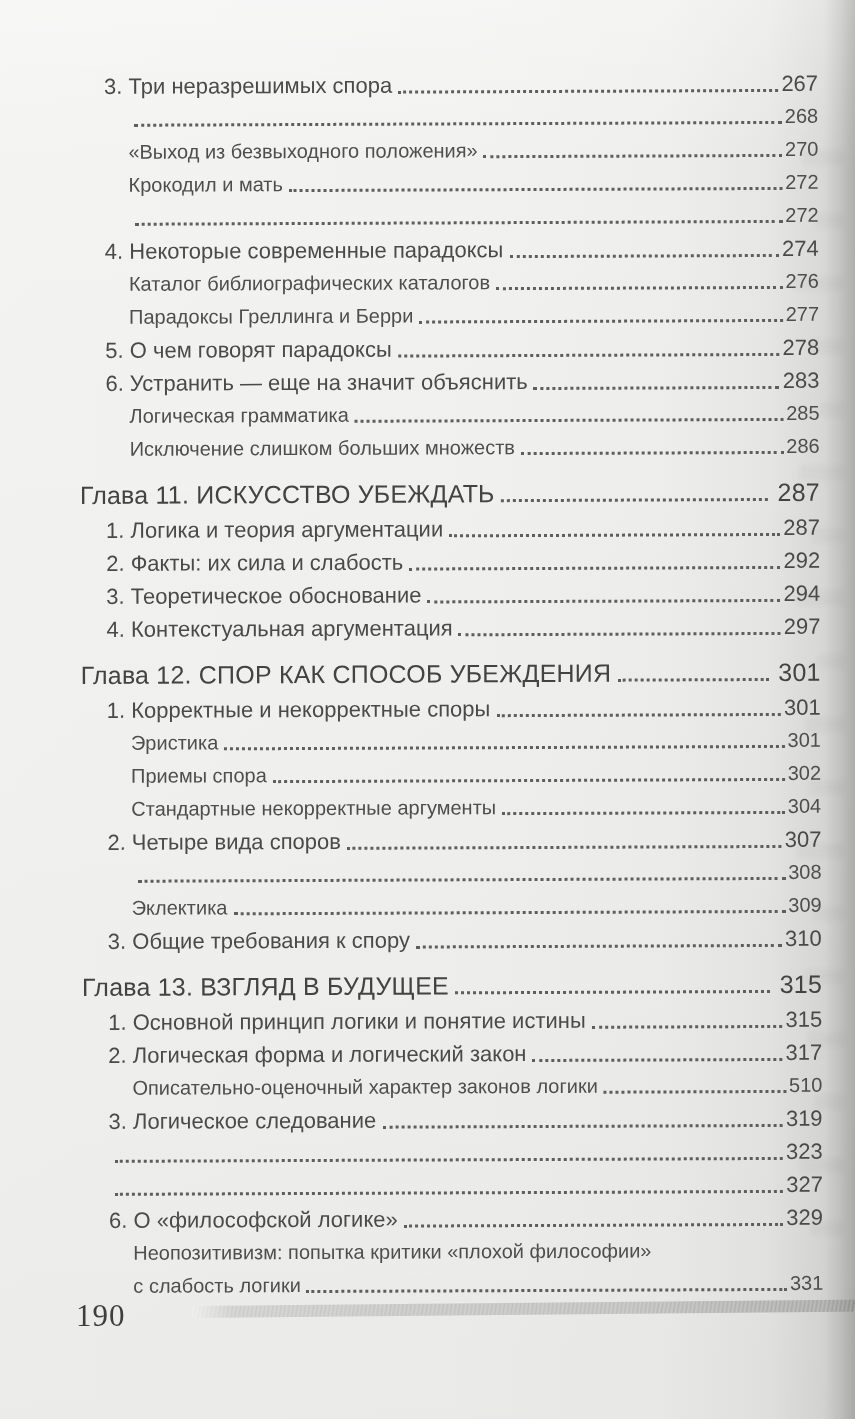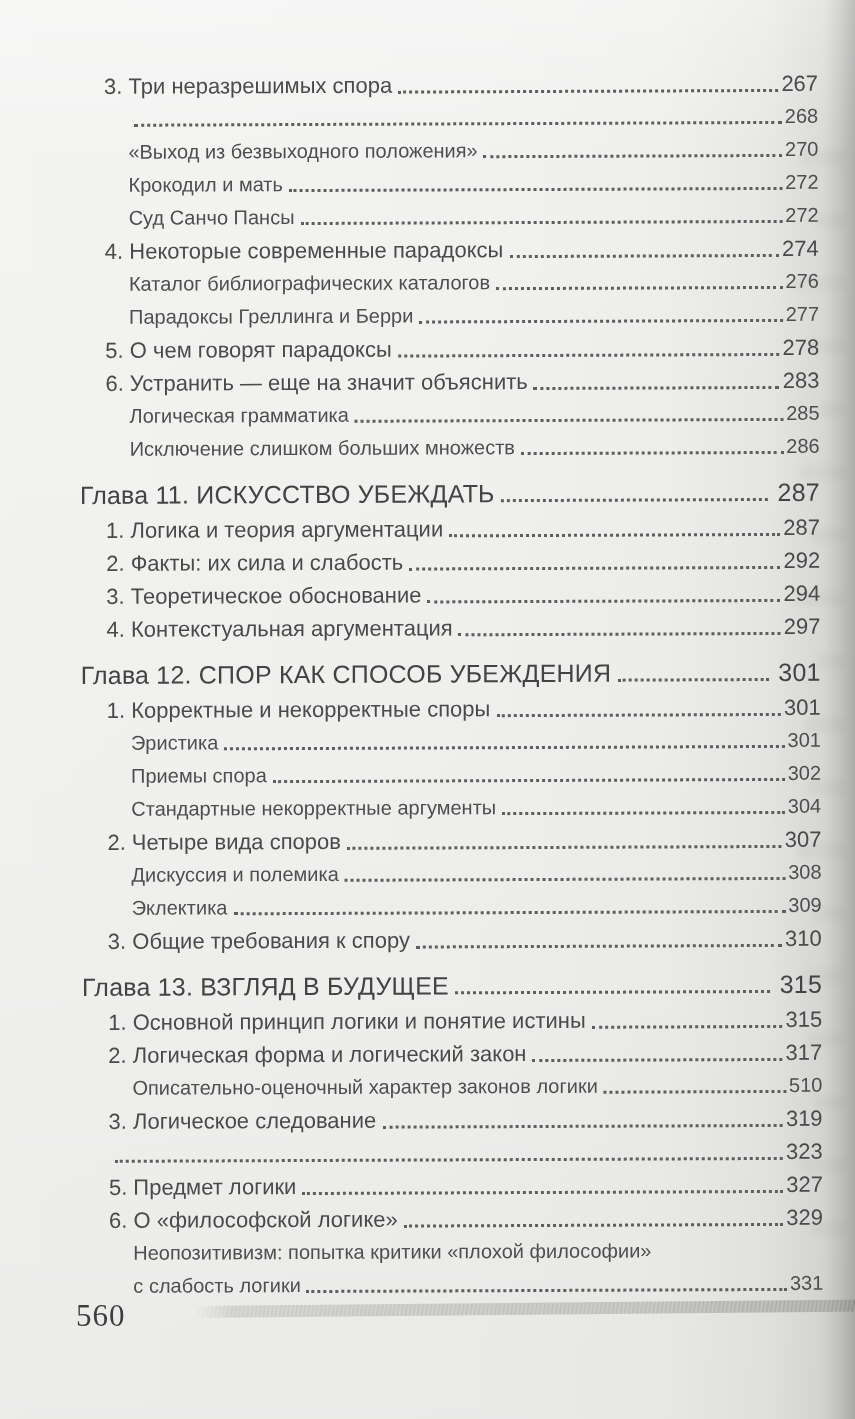--- a/index.html
+++ b/index.html
@@ -167,21 +167,20 @@
     <span class="label">«Выход из безвыходного положения»</span>
     <span class="leader"></span>
     <span class="pagenum">270</span>
   </div>
     <div class="row lvl-sub">
     <span class="label">Крокодил и мать</span>
     <span class="leader"></span>
     <span class="pagenum">272</span>
   </div>
     <div class="row lvl-sub">
-    <span class="label">Суд Санчо Пансы</span>
     <span class="leader"></span>
     <span class="pagenum">272</span>
   </div>
     <div class="row lvl-item">
     <span class="label">4. Некоторые современные парадоксы</span>
     <span class="leader"></span>
     <span class="pagenum">274</span>
   </div>
     <div class="row lvl-sub">
     <span class="label">Каталог библиографических каталогов</span>
@@ -262,21 +261,20 @@
     <span class="label">Стандартные некорректные аргументы</span>
     <span class="leader"></span>
     <span class="pagenum">304</span>
   </div>
     <div class="row lvl-item">
     <span class="label">2. Четыре вида споров</span>
     <span class="leader"></span>
     <span class="pagenum">307</span>
   </div>
     <div class="row lvl-sub">
-    <span class="label">Дискуссия и полемика</span>
     <span class="leader"></span>
     <span class="pagenum">308</span>
   </div>
     <div class="row lvl-sub">
     <span class="label">Эклектика</span>
     <span class="leader"></span>
     <span class="pagenum">309</span>
   </div>
     <div class="row lvl-item">
     <span class="label">3. Общие требования к спору</span>
@@ -306,36 +304,35 @@
     <div class="row lvl-item">
     <span class="label">3. Логическое следование</span>
     <span class="leader"></span>
     <span class="pagenum">319</span>
   </div>
     <div class="row lvl-item">
     <span class="leader"></span>
     <span class="pagenum">323</span>
   </div>
     <div class="row lvl-item">
-    <span class="label">5. Предмет логики</span>
     <span class="leader"></span>
     <span class="pagenum">327</span>
   </div>
     <div class="row lvl-item">
     <span class="label">6. О «философской логике»</span>
     <span class="leader"></span>
     <span class="pagenum">329</span>
   </div>
     <div class="row lvl-sub no-page">
     <span class="label">Неопозитивизм: попытка критики «плохой философии»</span>
 
   </div>
     <div class="row lvl-sub">
     <span class="label">с слабость логики</span>
     <span class="leader"></span>
     <span class="pagenum">331</span>
   </div>
   </main>
 
-<div class="folio">560</div>
+<div class="folio">190</div>
 <div class="divider-bar"></div>
 
 <div class="edge-shadow-right"></div>
 
 </body></html>

